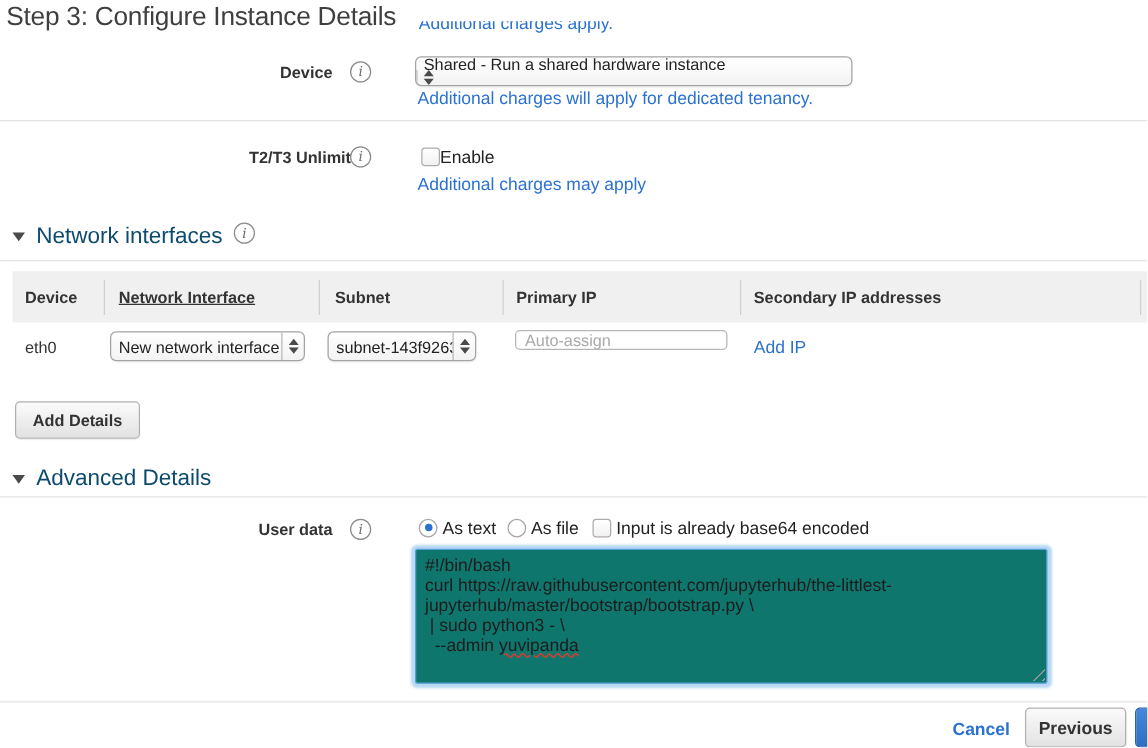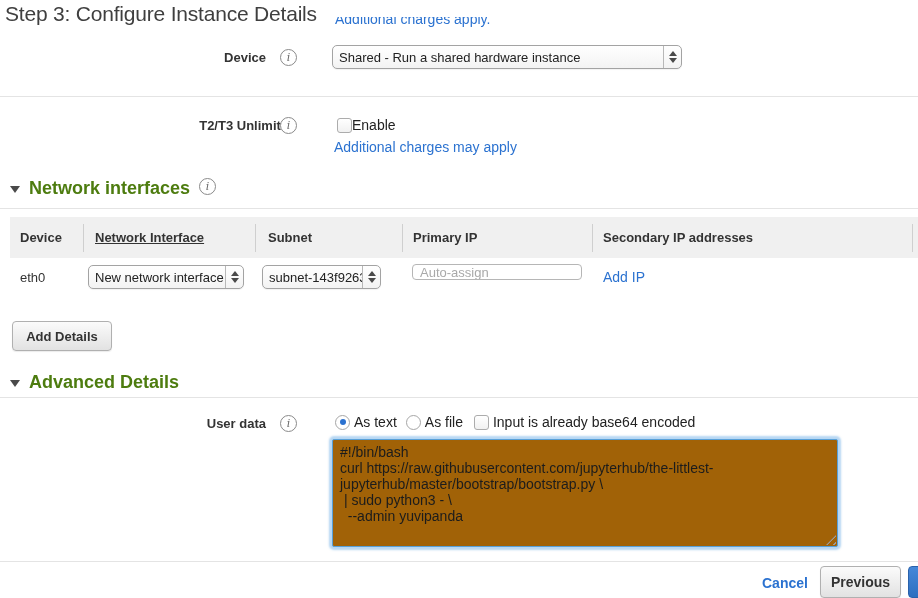--- a/index.html
+++ b/index.html
@@ -22,64 +22,65 @@
               gap:2px;border-left:1px solid #b8b8b8;}
   .tri-up{width:0;height:0;border-left:4px solid transparent;border-right:4px solid transparent;border-bottom:5px solid #4a4a4a;}
   .tri-down{width:0;height:0;border-left:4px solid transparent;border-right:4px solid transparent;border-top:5px solid #4a4a4a;}
   .divider{left:0;right:0;height:1px;background:#e4e4e4;}
   .ctrl-row{display:flex;align-items:center;gap:0;font-size:14px;color:#222;}
   .checkbox{width:13px;height:13px;border:1px solid #acacac;border-radius:3px;background:linear-gradient(#fff,#f1f1f1);cursor:pointer;flex:none;}
   .radio{width:13px;height:13px;border:1px solid #a6a6a6;border-radius:50%;background:#fff;cursor:pointer;flex:none;display:flex;align-items:center;justify-content:center;}
   .radio .dot{width:6px;height:6px;border-radius:50%;background:#2b72d0;}
   .sect{display:flex;align-items:center;gap:9px;cursor:pointer;}
   .tri-collapse{width:0;height:0;border-left:5.5px solid transparent;border-right:5.5px solid transparent;border-top:7px solid #4a4a4a;margin-top:2px;}
-  .sect-title{font-size:18px;color:#4d7c0f;font-weight:bold;}
+  .sect-title{font-size:18px;color:#0c4a6e;}
   .thead{background:#f0f0f0;}
   .th{font-size:13px;font-weight:bold;color:#333;top:230px;}
   .th-sep{width:1px;top:224px;height:28px;background:#cfcfcf;}
   .cell-text{font-size:13px;color:#333;}
   .text-input{border:1px solid #b6b6b6;border-radius:4px;height:16px;box-sizing:border-box;
               font-family:"Liberation Sans",sans-serif;font-size:13px;color:#333;padding:0 7px;outline:none;}
   .text-input::placeholder{color:#a9a9a9;}
   .btn-gray{display:flex;align-items:center;justify-content:center;
             background:linear-gradient(#fbfbfb,#e2e2e2);border:1px solid #b0b0b0;border-radius:4px;
             font-size:13px;font-weight:bold;color:#333;cursor:pointer;box-shadow:0 1px 1px rgba(0,0,0,0.08);}
   .btn-blue{background:linear-gradient(#4587d9,#2e6fc0);border:1px solid #2a62ab;border-radius:4px;cursor:pointer;}
-  .ud-box{border:1px solid #58a0d8;border-radius:2px;background:#a16207;
+  .ud-box{border:1px solid #58a0d8;border-radius:2px;background:#0f766e;
           box-shadow:0 0 2px 3px rgba(111,176,232,0.5);box-sizing:border-box;}
   .ud-text{position:absolute;inset:0;padding:4px 7px;font-size:14px;line-height:16px;color:#1c1c1c;
            white-space:pre-wrap;overflow-wrap:break-word;overflow:hidden;}
-  .misspelled{text-decoration-style:wavy;text-decoration-color:#e0392b;text-decoration-thickness:1px;}
+  .misspelled{text-decoration:underline;text-decoration-style:wavy;text-decoration-color:#e0392b;text-decoration-thickness:1px;}
   .resize-grip{position:absolute;right:1px;bottom:1px;width:10px;height:10px;
                background:repeating-linear-gradient(135deg,transparent 0 2px,#9a9a9a 2px 3px,transparent 3px 5px);
                clip-path:polygon(100% 0,100% 100%,0 100%);}
   .footer-link{font-weight:bold;font-size:14px;}
 </style>
 </head>
 <body>
 
 <div class="screen">
 
   <div class="abs clip-wrap">
     <a class="link">Additional charges apply.</a>
   </div>
 
   <h1 class="abs title">Step 3: Configure Instance Details</h1>
 
   <div class="abs flabel" style="top:50px;">Device</div>
   <div class="abs info" style="left:280px;top:49px;">
     <span>i</span>
   </div>
-  <div class="abs sel" style="left:332px;top:45px;width:348px;">
+  <div class="abs sel" style="left:332px;top:45px;width:348px;flex-direction:column;">
     <span class="sel-txt">Shared - Run a shared hardware instance</span>
     <span class="sel-arrows">
         <i class="tri-up"></i>
         <i class="tri-down"></i>
       </span>
   </div>
+  <a class="abs link" style="left:334px;top:70px;">Additional charges will apply for dedicated tenancy.</a>
 
   <div class="abs divider" style="top:96px;"></div>
 
   <div class="abs flabel" style="top:118px;padding-left:30px;">T2/T3 Unlimited</div>
   <div class="abs info" style="left:280px;top:117px;">
     <span>i</span>
   </div>
   <div class="abs ctrl-row" style="left:337px;top:117px;">
     <span class="checkbox"></span>
     <span>Enable</span>

